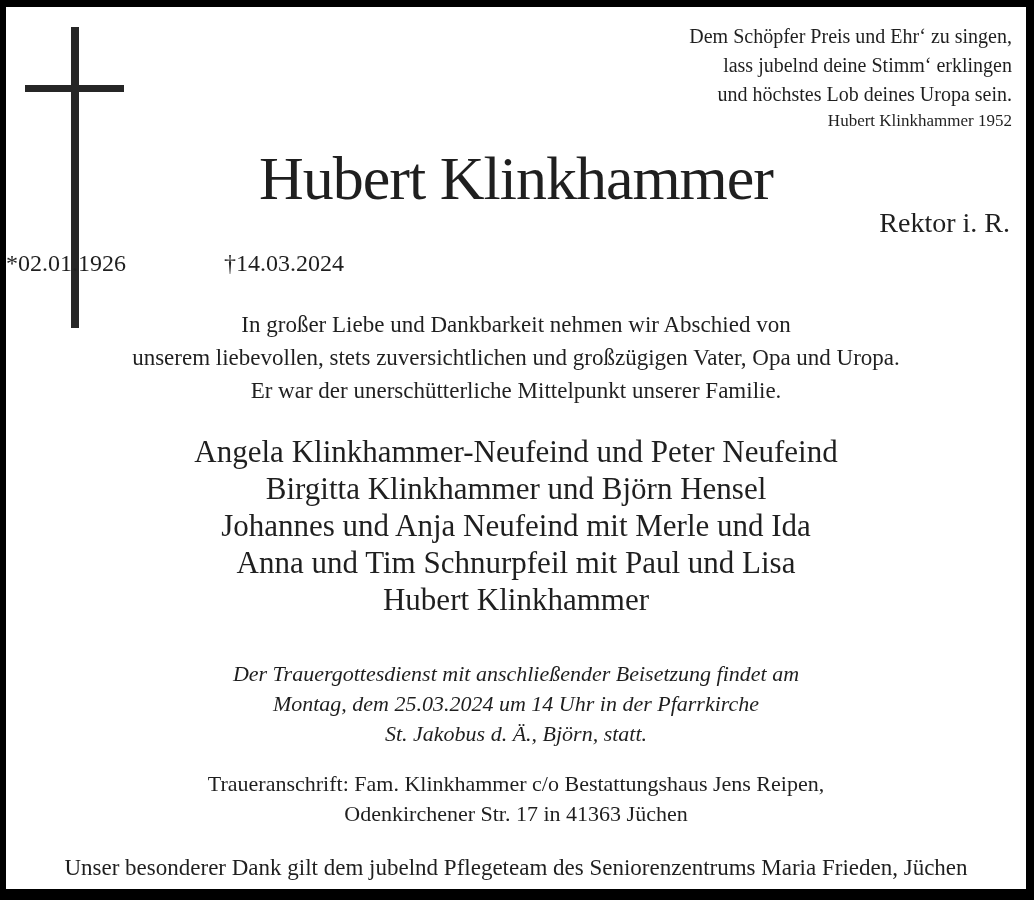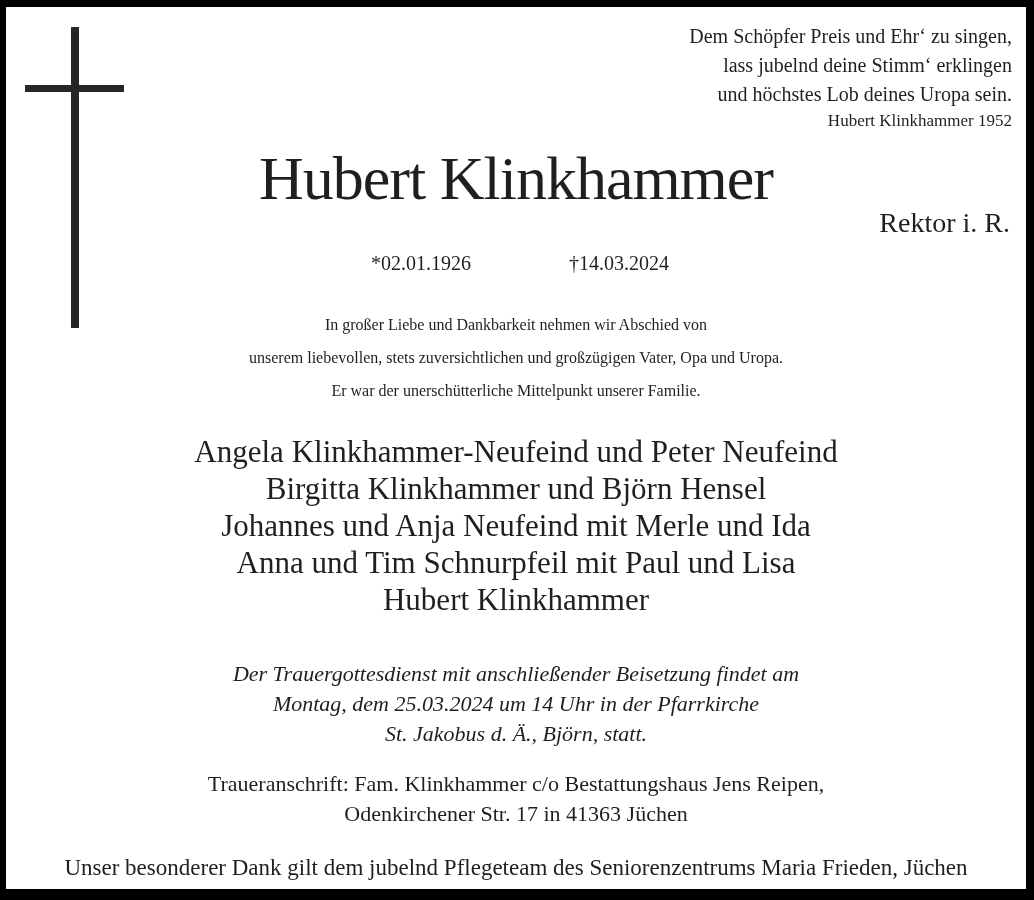--- a/index.html
+++ b/index.html
@@ -44,27 +44,27 @@
     white-space: nowrap;
   }
 
   .deceased-role {
     position: absolute; top: 200px; left: 0; right: 16px;
     text-align: right; font-size: 28px; line-height: 32px;
   }
 
   .dates {
     position: absolute; top: 241px; left: 0; right: 0;
-    display: flex; justify-content: center; gap: 98px;
-    font-size: 20px; line-height: 30px; padding-left: 8px;
+    display: flex; gap: 98px;
+    font-size: 24px; line-height: 30px;
   }
 
   .tribute {
     position: absolute; top: 301px; left: 0; right: 0;
-    text-align: center; font-size: 16px; line-height: 33px;
+    text-align: center; font-size: 23px; line-height: 33px;
     white-space: nowrap;
   }
 
   .mourners {
     position: absolute; top: 426px; left: 0; right: 0;
     text-align: center; font-size: 31px; line-height: 37px;
     white-space: nowrap;
   }
 
   .service {

